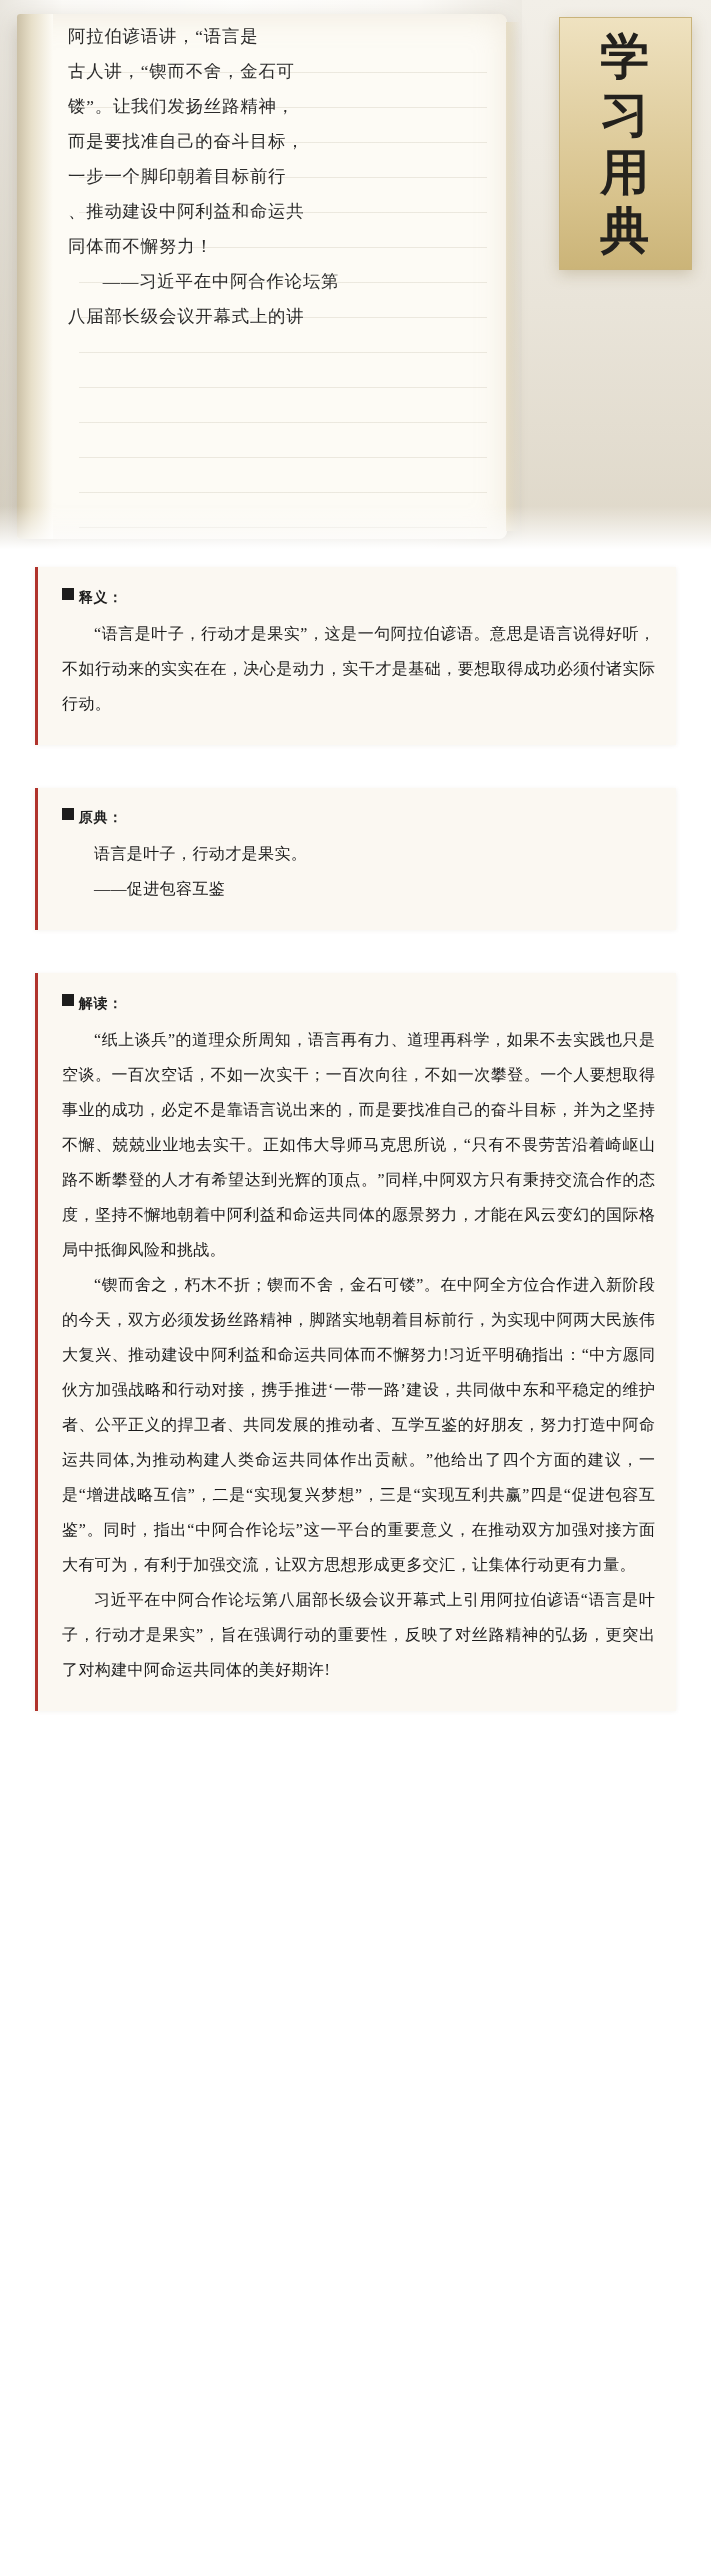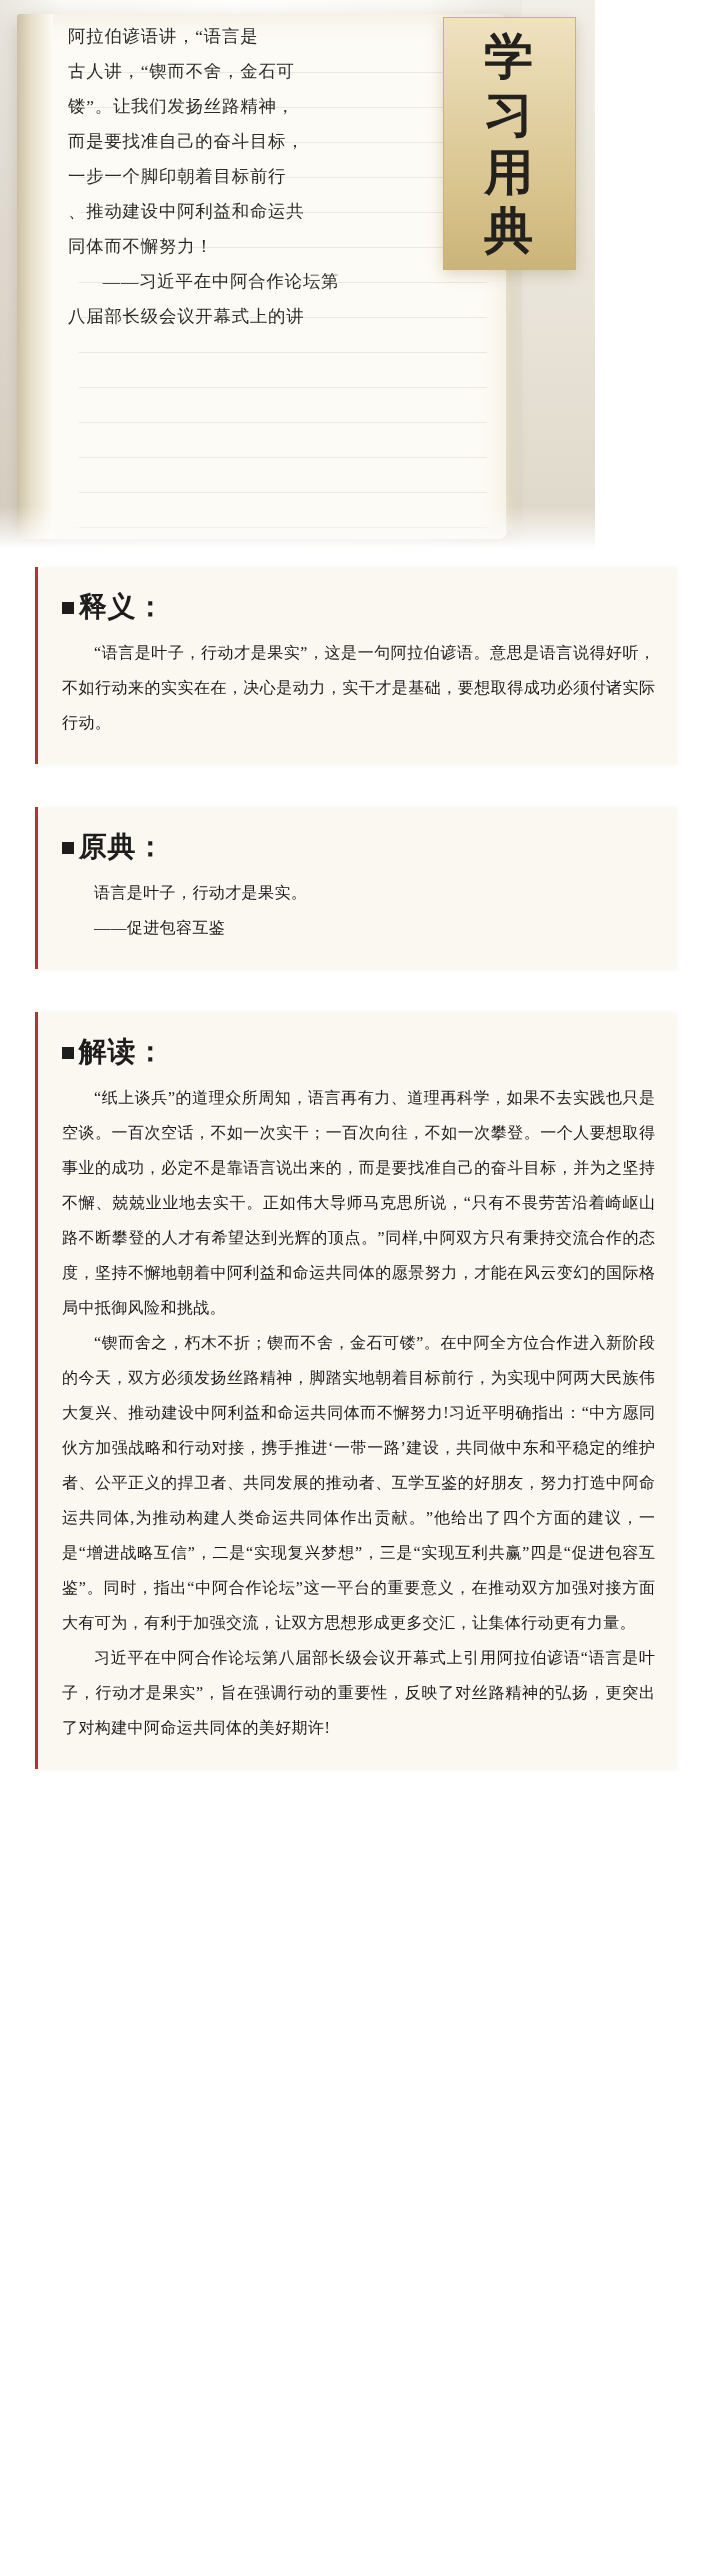--- a/index.html
+++ b/index.html
@@ -17,21 +17,21 @@
     width: 711px;
     min-height: 2576px;
     background: #ffffff;
     position: relative;
     overflow: hidden;
   }
 
   
   .banner {
     position: relative;
-    width: 595px;
+    width: 711px;
     height: 553px;
     background: linear-gradient(180deg, #f2efe8 0%, #e9e4d9 55%, #ded7c8 100%);
     overflow: hidden;
   }
   .banner-bg-left {
     position: absolute;
     left: 0; top: 0;
     width: 522px; height: 553px;
     background:
       linear-gradient(180deg, rgba(255,255,255,0.55), rgba(255,255,255,0.1)),
@@ -119,21 +119,21 @@
   .section {
     position: relative;
     margin: 0 0 43px 0;
     padding: 20.5px 20.5px 24px 24px;
     background: #fbf8f2;
     border-left: 3.2px solid #b0332c;
     box-shadow: 0 0.8px 4.7px rgba(130,110,70,0.10);
   }
   .section-head {
     font-family: "Liberation Serif", "DejaVu Serif", serif;
-    font-size: 28px;
+    font-size: 14px;
     font-weight: bold;
     color: #1d1d1d;
     margin: 0 0 9.5px 0;
     letter-spacing: 0.8px;
   }
   .marker {
     display: inline-block;
     width: 12px; height: 12px;
     background: #1d1d1d;
     margin-right: 4.7px;

